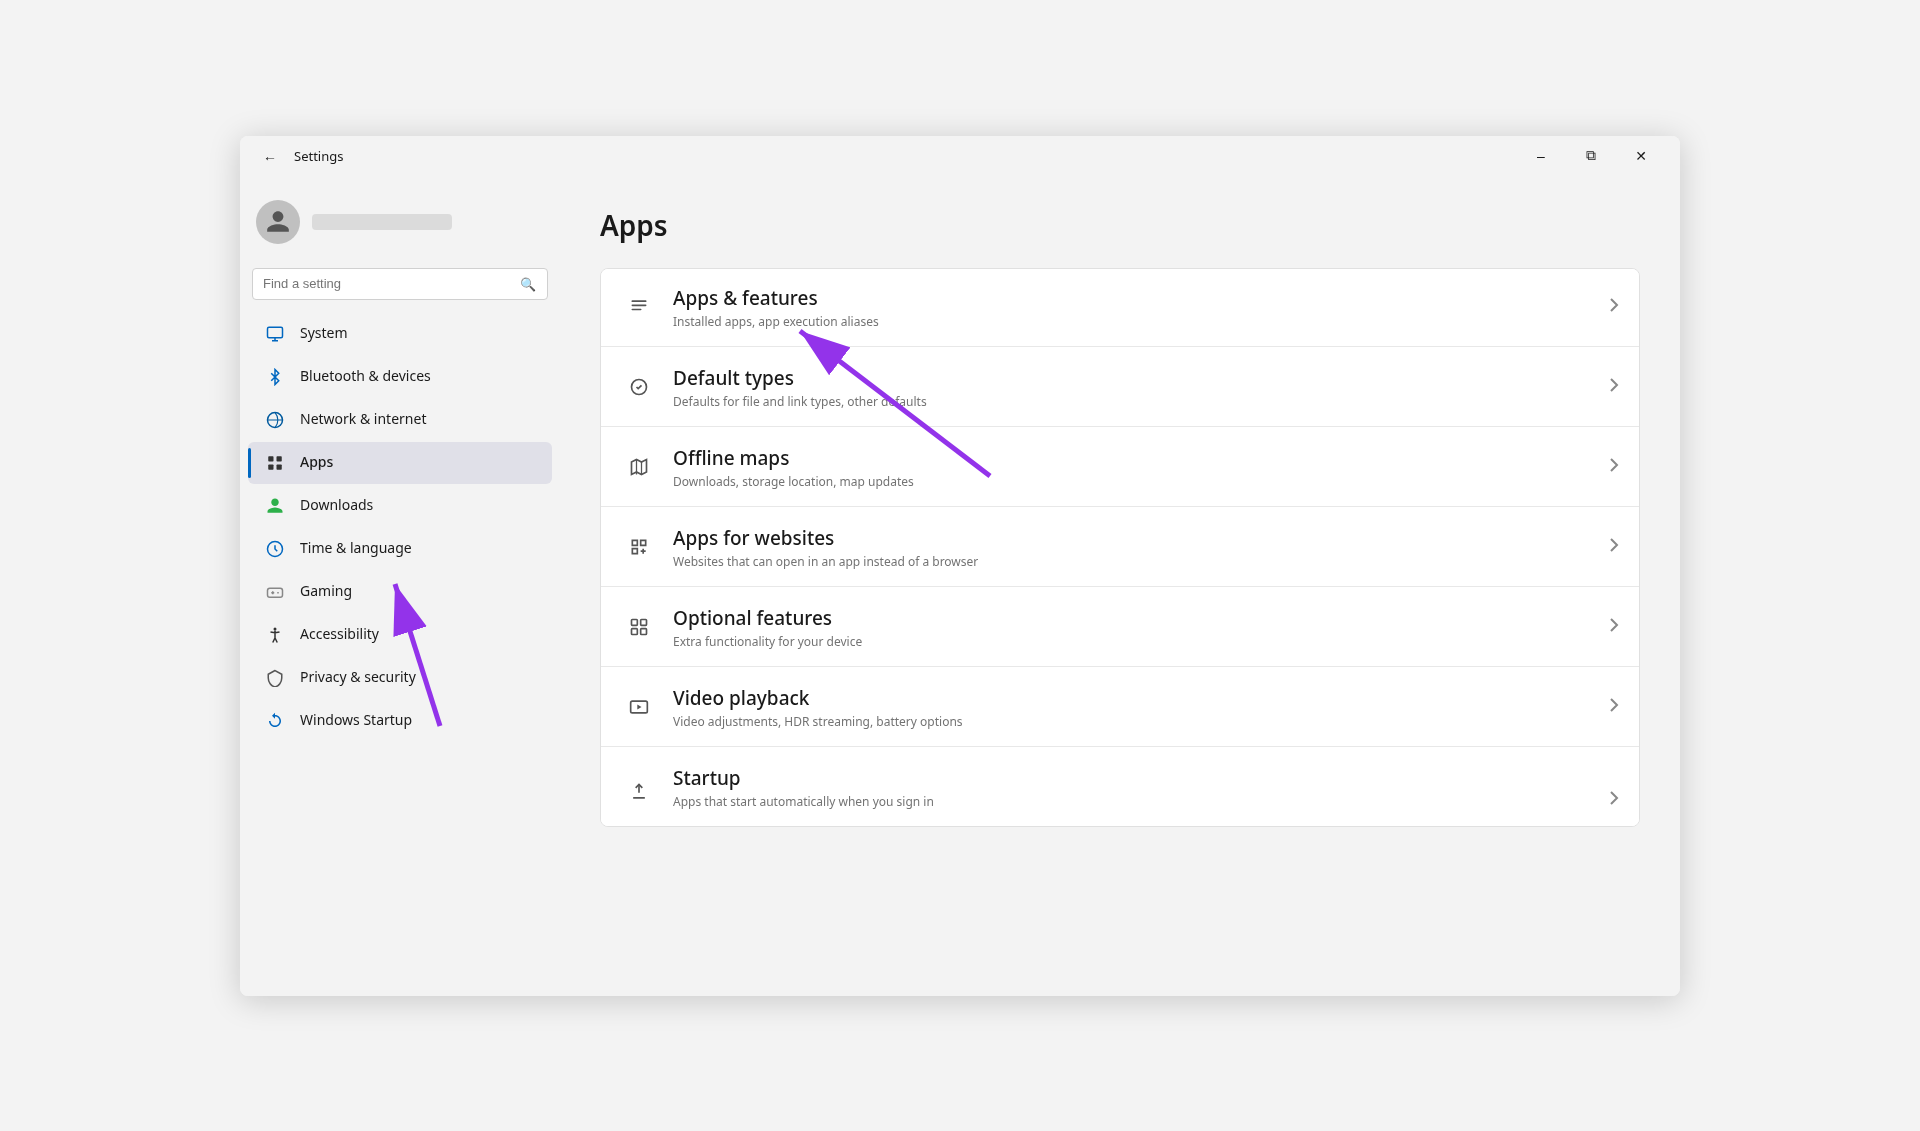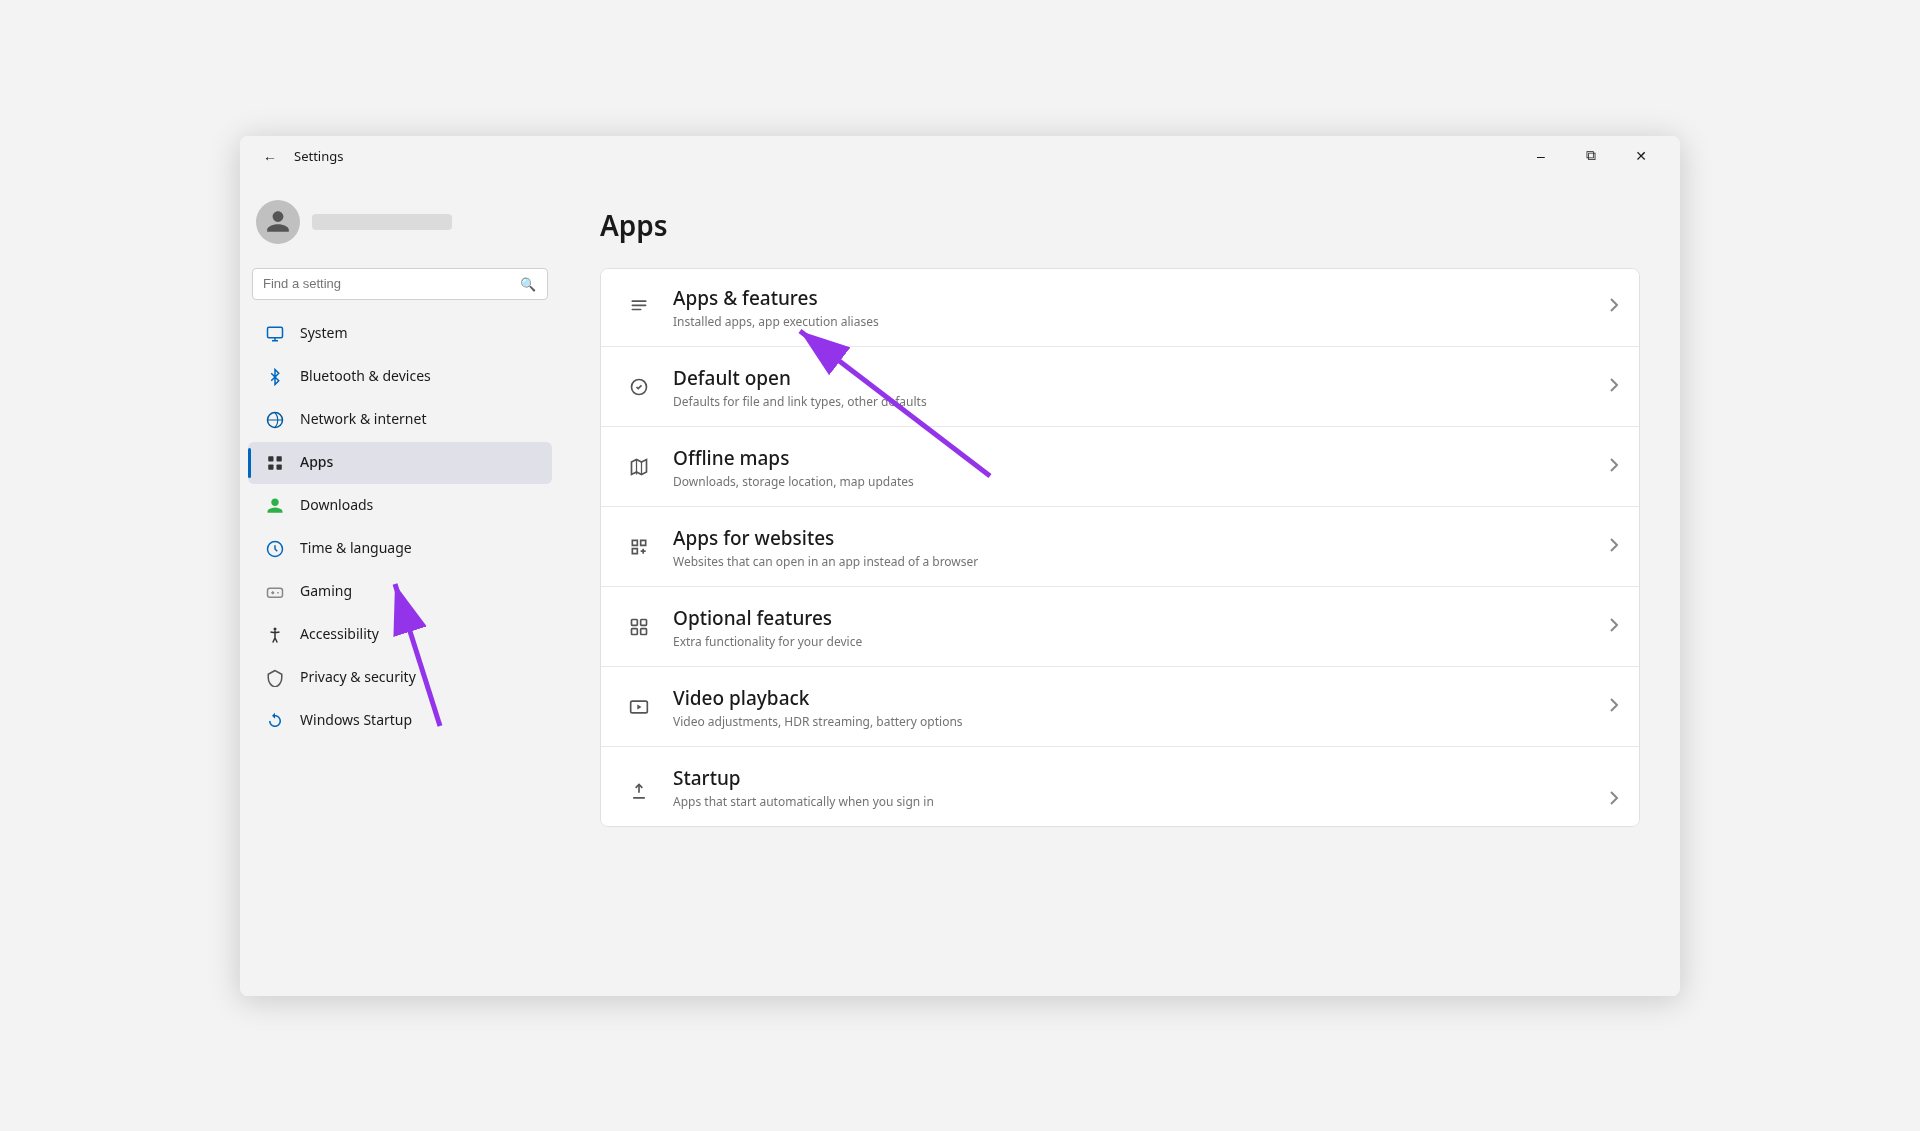--- a/index.html
+++ b/index.html
@@ -398,21 +398,21 @@
               </svg></span>
           </div>
           <div class="settings-item">
             <div class="settings-item-icon">
               <svg width="20" height="20" viewBox="0 0 24 24">
                 <circle cx="12" cy="12" r="9" fill="none" stroke="#555" stroke-width="2"></circle>
                 <path d="M9 12l2 2 4-4" stroke="#555" stroke-width="2" fill="none"></path>
               </svg>
             </div>
             <div class="settings-item-text">
-              <div class="settings-item-title">Default open</div>
+              <div class="settings-item-title">Default types</div>
               <div class="settings-item-desc">Defaults for file and link types, other defaults</div>
             </div>
             <span class="settings-item-chevron"><svg width="10" height="16" viewBox="0 0 10 16">
                 <path d="M2 2l6 6-6 6" fill="none" stroke="#888" stroke-width="2"></path>
               </svg></span>
           </div>
           <div class="settings-item">
             <div class="settings-item-icon">
               <svg width="20" height="20" viewBox="0 0 24 24">
                 <path d="M3 6l6-3 6 3 6-3v15l-6 3-6-3-6 3V6z" fill="none" stroke="#555" stroke-width="2"></path>

